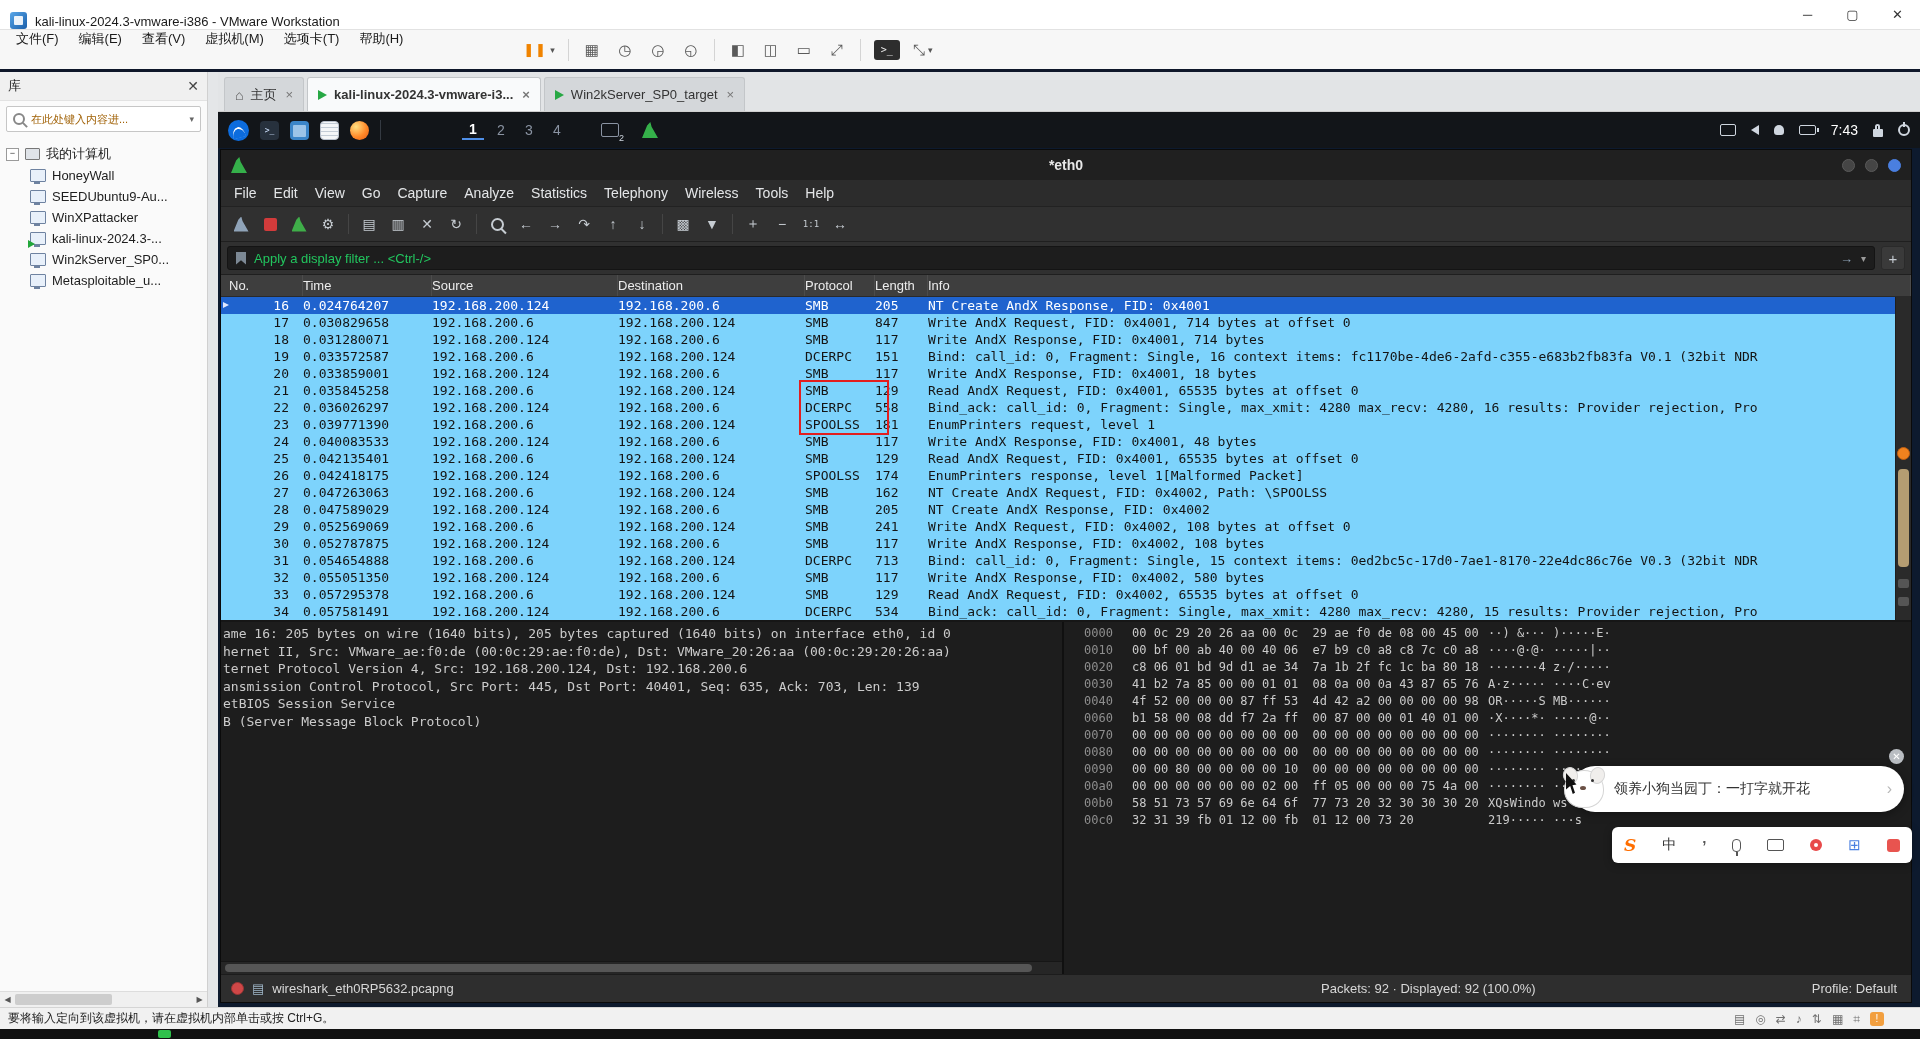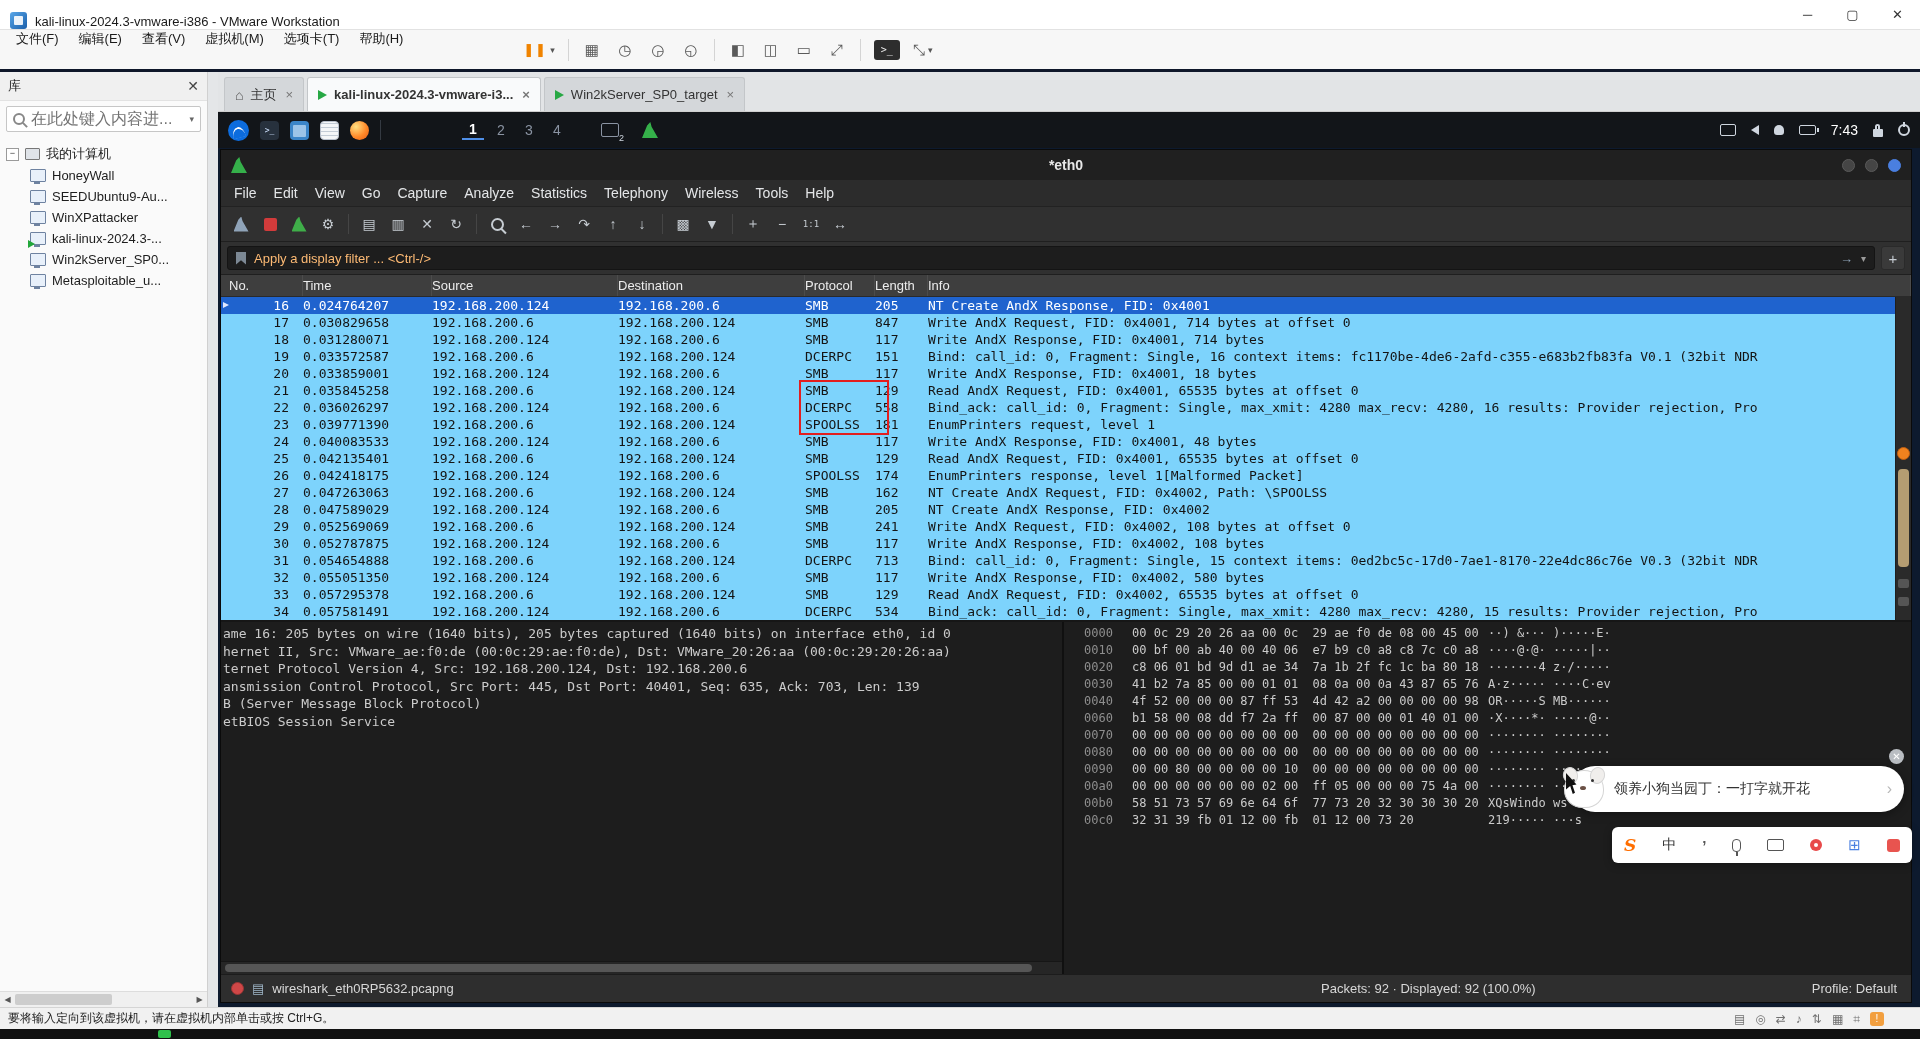--- a/index.html
+++ b/index.html
@@ -23,21 +23,21 @@
   .console-btn{background:#2d2d2d;color:#eee;border-radius:3px;width:26px;height:20px;font-size:10px;font-family:"DejaVu Sans Mono",monospace;display:flex;align-items:center;justify-content:center}
 
   
   .main{display:flex;height:935px;background:#e8eaec}
   .sidebar{width:208px;background:#fafafa;border-right:1px solid #d0d0d0;display:flex;flex-direction:column;box-sizing:border-box;flex:none}
   .lib-header{height:28px;display:flex;align-items:center;padding:0 8px;font-size:13px;color:#222;background:#f0f0f0;border-bottom:1px solid #e2e2e2;flex:none}
   .lib-close{margin-left:auto;color:#444;font-size:14px}
   .lib-search{margin:5px 6px;height:24px;background:#fff;border:1px solid #c6c6c6;border-radius:2px;display:flex;align-items:center;padding:0 6px;gap:6px;flex:none}
   .mag{width:8px;height:8px;border:2px solid #888;border-radius:50%;position:relative;flex:none}
   .mag::after{content:"";position:absolute;right:-5px;bottom:-3px;width:6px;height:2px;background:#888;transform:rotate(45deg)}
-  .search-ph{font-size:16px;color:#737373;flex:1;white-space:nowrap;overflow:hidden}
+  .search-ph{font-size:11px;color:#a16207;flex:1;white-space:nowrap;overflow:hidden}
   .search-caret{font-size:9px;color:#666}
   .lib-tree{flex:1;padding:6px 4px;font-size:13px;color:#1d1d1d;overflow:hidden}
   .tree-root{display:flex;align-items:center;gap:6px;padding:2px}
   .exp{width:11px;height:11px;border:1px solid #9a9a9a;background:#fff;font-size:9px;line-height:9px;text-align:center;color:#333;flex:none}
   .comp-ic{width:13px;height:10px;border:1px solid #777;background:#dfe3e8;border-radius:1px;flex:none}
   .lib-item{display:flex;align-items:center;gap:6px;padding:3px 2px 3px 26px}
   .mon{position:relative;width:14px;height:11px;border:1px solid #6e82a0;background:#e8f0fa;border-radius:1px;flex:none}
   .mon::after{content:"";position:absolute;left:3px;bottom:-3px;width:6px;height:2px;background:#6e82a0}
   .play-badge{position:absolute;left:-3px;bottom:-4px;width:0;height:0;border-left:7px solid #22a73a;border-top:4px solid transparent;border-bottom:4px solid transparent}
   .lib-label{white-space:nowrap;overflow:hidden}
@@ -102,21 +102,21 @@
   .fin-ic{width:15px;height:15px}
   .fin-ic.gray{background:#8fa3b8}.fin-ic.green{background:#3fae49}
   .stop-sq{width:13px;height:13px;background:#d23b3b;border-radius:2px}
   .wtb-sep{width:1px;height:20px;background:#454545;margin:0 3px}
   .wmag{width:9px;height:9px;border:2px solid #c6ccd2;border-radius:50%;position:relative}
   .wmag::after{content:"";position:absolute;right:-5px;bottom:-3px;width:7px;height:2px;background:#c6ccd2;transform:rotate(45deg)}
   .zoom11{font-size:9px;font-family:"DejaVu Sans Mono",monospace}
   .ws-filterbar{height:32px;background:#303030;border-bottom:1px solid #1f1f1f;display:flex;align-items:center;gap:6px;padding:0 6px;flex:none}
   .filter-input{flex:1;height:24px;background:#1d1d1d;border:1px solid #141414;border-radius:3px;display:flex;align-items:center;gap:8px;padding:0 8px;box-sizing:border-box}
   .bookmark{width:10px;height:13px;background:#7c8894;clip-path:polygon(0 0,100% 0,100% 100%,50% 68%,0 100%);flex:none}
-  .filter-ph{color:#fdba74;font-size:13px;flex:1;white-space:nowrap;overflow:hidden}
+  .filter-ph{color:#22c55e;font-size:13px;flex:1;white-space:nowrap;overflow:hidden}
   .apply-ic{color:#8fa3b8;font-size:13px}
   .filter-caret{color:#9a9a9a;font-size:10px}
   .plus-btn{width:24px;height:24px;background:#3a3a3a;border:1px solid #2a2a2a;border-radius:3px;color:#c6ccd2;display:flex;align-items:center;justify-content:center;font-size:15px;box-sizing:border-box}
 
   .pl-grid{display:grid;grid-template-columns:74px 129px 186px 187px 70px 53px 1fr}
   .ws-plheader{height:22px;background:#3e3e3e;border-bottom:1px solid #2a2a2a;color:#ececec;font-size:13px;flex:none;padding-left:8px;box-sizing:border-box}
   .ws-plheader .cell{line-height:21px;border-right:1px solid #4c4c4c;white-space:nowrap;overflow:hidden}
   #pl-rows{position:relative;height:323px;flex:none;background:#1e1e1e;overflow:hidden}
   .prow{height:17px;background:#7dd3fc;color:#141414;font:13px/17px "DejaVu Sans Mono",monospace;padding-left:8px;box-sizing:border-box}
   .prow .cell{white-space:pre;overflow:hidden}
@@ -589,22 +589,22 @@
               <span class="vs-mark" style="top:300px"></span>
             </div>
           </div>
           <div class="ws-bottom">
             <div class="details-pane">
               <div id="detail-lines">
                   <div class="dline">ame 16: 205 bytes on wire (1640 bits), 205 bytes captured (1640 bits) on interface eth0, id 0</div>
                   <div class="dline">hernet II, Src: VMware_ae:f0:de (00:0c:29:ae:f0:de), Dst: VMware_20:26:aa (00:0c:29:20:26:aa)</div>
                   <div class="dline">ternet Protocol Version 4, Src: 192.168.200.124, Dst: 192.168.200.6</div>
                   <div class="dline">ansmission Control Protocol, Src Port: 445, Dst Port: 40401, Seq: 635, Ack: 703, Len: 139</div>
+                  <div class="dline">etBIOS Session Service</div>
                   <div class="dline">B (Server Message Block Protocol)</div>
-                  <div class="dline">etBIOS Session Service</div>
                 </div>
               <div class="h-scroll">
                   <span class="h-handle"></span>
                 </div>
             </div>
             <div class="pane-divider"></div>
             <div class="hex-pane" id="hex-rows">
                 <div class="hrow"><span class="hoff">0000</span><span class="hhex">00 0c 29 20 26 aa 00 0c  29 ae f0 de 08 00 45 00</span><span class="hasc">··) &amp;··· )·····E·</span></div>
                 <div class="hrow"><span class="hoff">0010</span><span class="hhex">00 bf 00 ab 40 00 40 06  e7 b9 c0 a8 c8 7c c0 a8</span><span class="hasc">····@·@· ·····|··</span></div>
                 <div class="hrow"><span class="hoff">0020</span><span class="hhex">c8 06 01 bd 9d d1 ae 34  7a 1b 2f fc 1c ba 80 18</span><span class="hasc">·······4 z·/·····</span></div>

